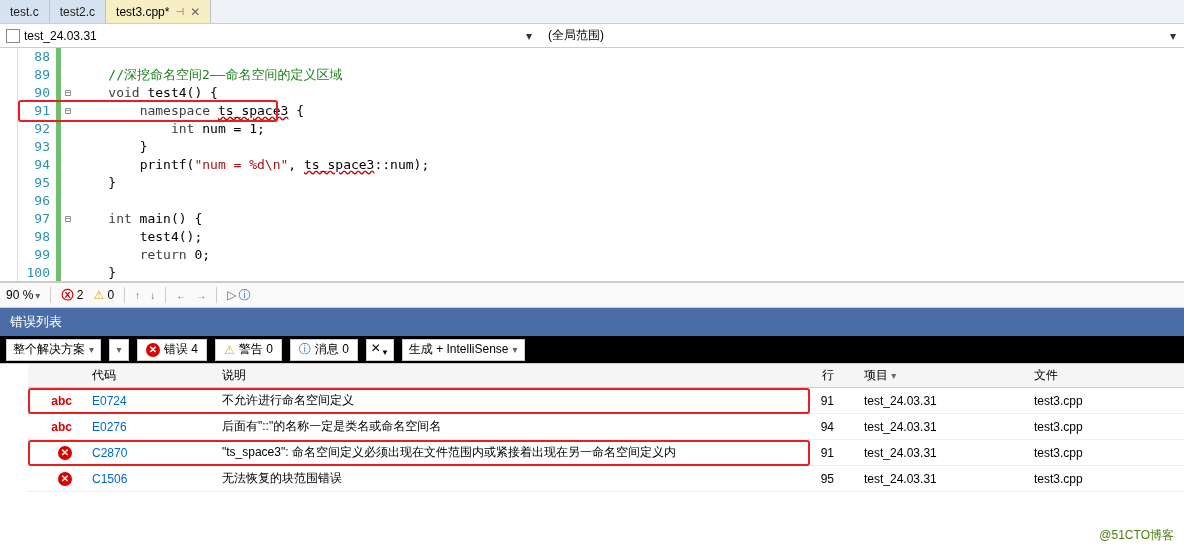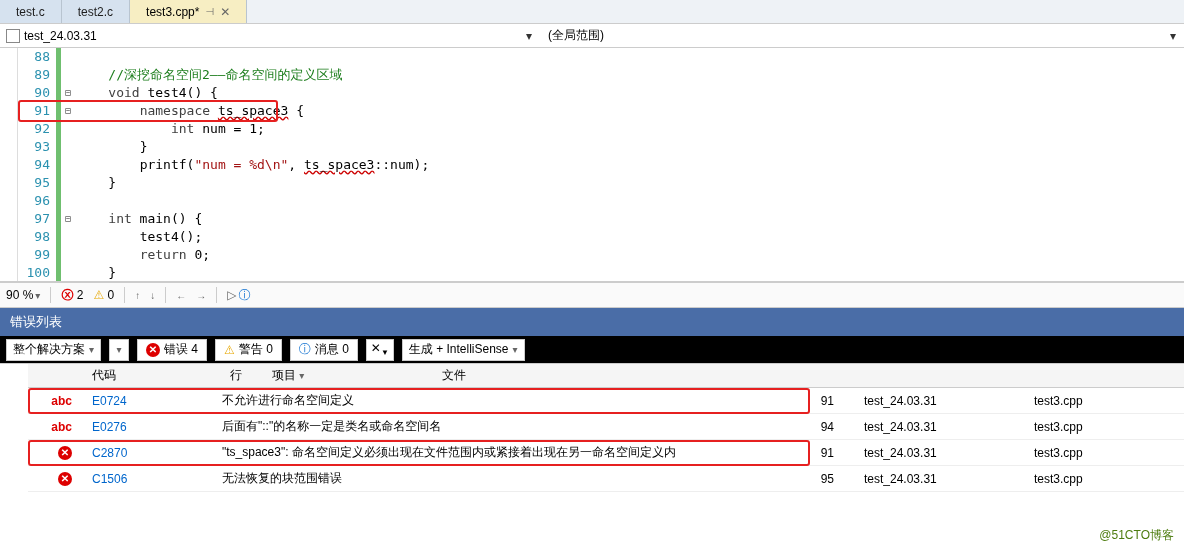--- a/index.html
+++ b/index.html
@@ -1,18 +1,18 @@
 <!DOCTYPE html>
 <html><head>
 <meta charset="utf-8">
 <style>
 * { box-sizing: border-box; margin: 0; padding: 0; }
 body { font-family: "Segoe UI", Tahoma, sans-serif; font-size: 12px; background: #fff; width: 1184px; height: 550px; overflow: hidden; position: relative; }
 .tabs { display: flex; background: #eef2f6; height: 24px; border-bottom: 1px solid #ccc; }
-.tab { padding: 4px 16px; background: #d6e2ef; color: #1e1e1e; border-right: 1px solid #b8c4d0; display: flex; align-items: center; gap: 6px; }
+.tab { padding: 4px 10px; background: #d6e2ef; color: #1e1e1e; border-right: 1px solid #b8c4d0; display: flex; align-items: center; gap: 6px; }
 .tab.active { background: #f7eec3; color: #000; }
 .tab-pin { color: #666; font-size: 10px; }
 .tab-close { color: #666; font-size: 12px; cursor: pointer; }
 .nav { display: flex; height: 24px; border-bottom: 1px solid #ccc; align-items: center; }
 .nav-left { display: flex; align-items: center; flex: 0 0 540px; padding-left: 6px; gap: 4px; }
 .nav-ico { width: 14px; height: 14px; border: 1px solid #888; display: inline-block; }
 .nav-text { color: #000; }
 .nav-dd { margin-left: auto; margin-right: 8px; color: #333; }
 .nav-right { flex: 1; padding: 0 8px; display: flex; align-items: center; }
 .nav-right .nav-dd2 { margin-left: auto; color: #333; }
@@ -186,20 +186,21 @@
   <div class="combo">
       <span>生成 + IntelliSense</span>
       <span class="tri">▾</span>
     </div>
 </div>
 
 <div class="table">
   <div class="thead">
     <div class="th col-icon"></div>
     <div class="th col-code">代码</div>
+    <div class="th col-desc">说明</div>
     <div class="th col-line">行</div>
     <div class="th col-proj"><span>项目</span> <span class="tri">▾</span></div>
     <div class="th col-file">文件</div>
   </div>
   <div id="tbody">
       <div class="trow">
         <div class="td col-icon" style="text-align: right;"><span class="abc-ico">abc</span></div>
         <div class="td col-code link">E0724</div>
         <div class="td col-desc">不允许进行命名空间定义</div>
         <div class="td col-line">91</div>

